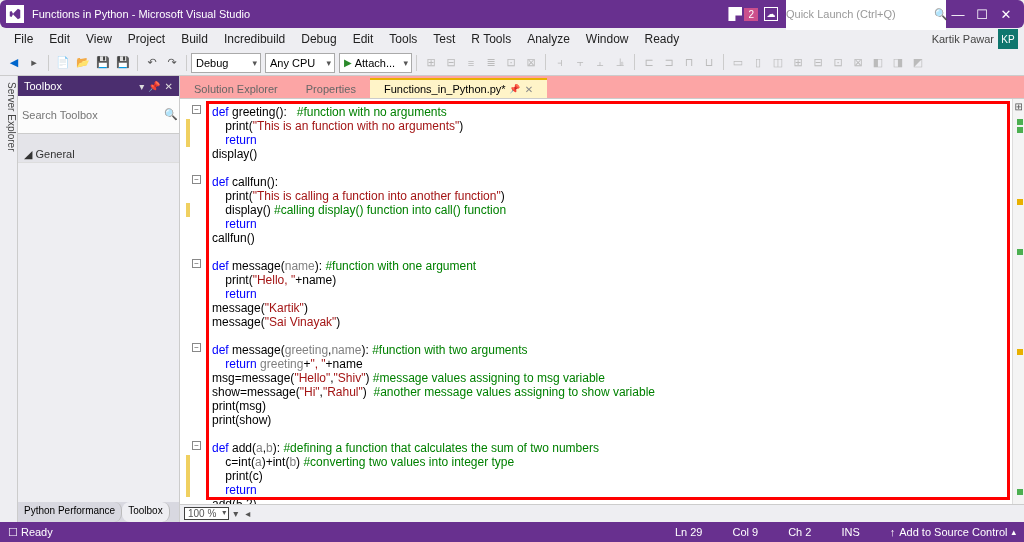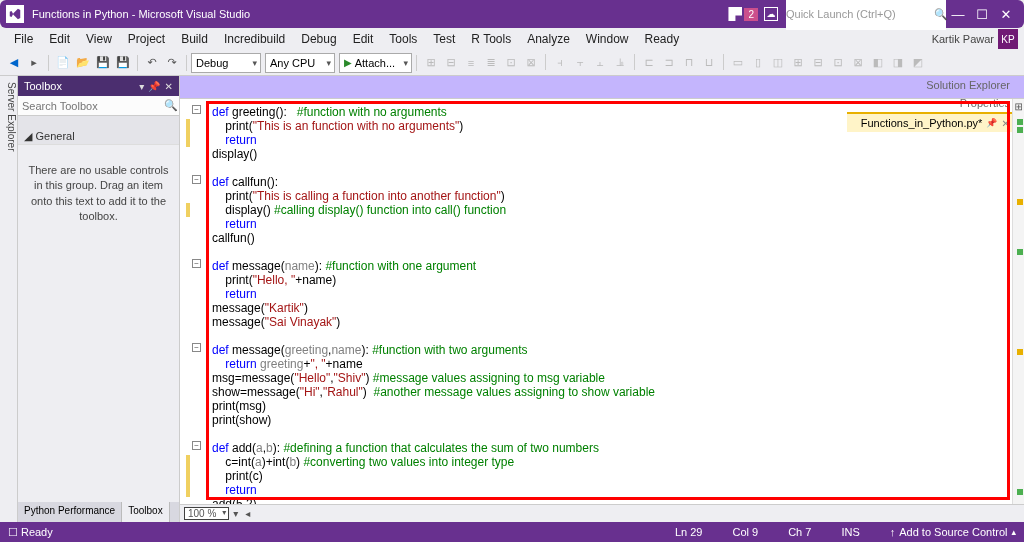--- a/index.html
+++ b/index.html
@@ -13,51 +13,51 @@
 .titlebar .badge { background:#cb4f8c;color:#fff;padding:1px 4px;font-size:10px;margin-right:6px;}
 .titlebar .notif { width:14px;height:14px;border:1px solid #fff;margin-right:8px;color:#fff;display:flex;align-items:center;justify-content:center;font-size:9px;}
 .titlebar .quicklaunch { background:#fff;color:#888;width:160px;height:32px;font-size:11px;padding:1px 0;display:flex;align-items:center;}
 .titlebar .qlicon{width:12px;height:12px;margin-left:auto;color:#555;}
 .titlebar .winbtn { width:24px;color:#fff;text-align:center;font-size:13px;cursor:default;}
 
 .menubar { height: 22px; background:#eeeef2; display:flex; align-items:center; padding:0 6px; font-size:12px; color:#222;}
 .menubar .mitem{ padding:2px 8px; }
 .menubar .spacer{flex:1;}
 .menubar .user{font-size:11px;color:#444;margin-right:4px;}
-.menubar .avatar{width:20px;height:20px;background:#701a75;color:#fff;font-size:10px;display:flex;align-items:center;justify-content:center;}
+.menubar .avatar{width:20px;height:20px;background:#0f766e;color:#fff;font-size:10px;display:flex;align-items:center;justify-content:center;}
 
 .toolbar { height:26px; background:#eeeef2; border-bottom:1px solid #ccc; display:flex;align-items:center;padding:0 4px;font-size:11px;}
 .toolbar .tbtn{width:18px;height:18px;margin:0 1px;display:flex;align-items:center;justify-content:center;color:#555;}
 .toolbar .tbtn.blue{color:#0066cc;}
 .toolbar .sep{width:1px;height:16px;background:#ccc;margin:0 4px;}
 .toolbar .combo{height:20px;border:1px solid #aaa;background:#fff;padding:0 14px 0 4px;font-size:11px;position:relative;display:flex;align-items:center;min-width:70px;}
 .toolbar .combo::after{content:"▾";position:absolute;right:3px;font-size:9px;color:#555;}
 .toolbar .attach{display:flex;align-items:center;border:1px solid #aaa;height:20px;padding:0 16px 0 4px;background:#fff;margin-left:4px;position:relative;}
 .toolbar .attach .grn{color:#2a8a2a;margin-right:3px;font-size:10px;}
 .toolbar .attach::after{content:"▾";position:absolute;right:3px;font-size:9px;color:#555;}
 .toolbar .faded .tbtn{color:#bbb;}
 
 .body { display:flex; height:446px; }
 
 .leftrail{ width:18px;background:#eeeef2;border-right:1px solid #ccc;writing-mode:vertical-rl;text-orientation:mixed;font-size:10px;color:#444;padding-top:6px;text-align:left;}
 
 .sidepanel{ width:162px; background:#eeeef2; border-right:1px solid #ccc; display:flex;flex-direction:column;}
 .sidepanel .paneltitle{height:20px;background:#4b2e6f;color:#fff;font-size:11px;display:flex;align-items:center;padding:0 6px;}
 .sidepanel .paneltitle .ticons{margin-left:auto;display:flex;gap:4px;font-size:10px;color:#ddd;}
-.sidepanel .search{height:20px;border-bottom:1px solid #ccc;background:#fcfcfc;display:flex;align-items:center;padding:0 4px;}
+.sidepanel .search{height:38px;border-bottom:1px solid #ccc;background:#fcfcfc;display:flex;align-items:center;padding:0 4px;}
 .sidepanel .search input{border:none;outline:none;flex:1;font-size:11px;color:#888;background:transparent;}
 .sidepanel .search .sicon{color:#888;font-size:11px;}
 .sidepanel .grouphdr{height:18px;background:#e4e4e9;font-size:11px;padding:14px 6px;color:#333;border-bottom:1px solid #ddd;}
 .sidepanel .msg{font-size:11px;color:#444;padding:18px 8px;text-align:center;line-height:1.4;}
 .sidepanel .bottomtabs{margin-top:auto;height:20px;background:#d8d8e0;display:flex;font-size:10px;}
-.sidepanel .bottomtabs .btab{padding:3px 6px;border-right:1px solid #bbb;}
+.sidepanel .bottomtabs .btab{padding:3px 6px;border-right:1px solid #bbb;border-radius:8px;}
 .sidepanel .bottomtabs .btab.active{background:#eeeef2;}
 
 .editor{flex:1;display:flex;flex-direction:column;background:#fff;}
-.editortabs{height:22px;background:#c4b5fd;display:flex;align-items:flex-end;font-size:11px;flex-direction:column;}
+.editortabs{height:22px;background:#fca5a5;display:flex;align-items:flex-end;font-size:11px;}
 .editortabs .etab{padding:3px 14px;color:#666;}
 .editortabs .etab.active{background:#fff4c8;color:#000;border-top:2px solid #e8b000;display:flex;align-items:center;gap:4px;}
 .editortabs .etab.active .pin{color:#888;font-size:9px;}
 .editortabs .etab.active .close{color:#888;font-size:10px;}
 
 .codewrap{flex:1;position:relative;overflow:hidden;border-top:1px solid #ccc;}
 .redbox{position:absolute;left:26px;top:2px;right:14px;bottom:4px;border:3px solid #ff0000;pointer-events:none;}
 .code{position:absolute;left:32px;top:6px;right:20px;bottom:8px;font-family:Consolas,monospace;font-size:12px;line-height:14px;white-space:pre;color:#000;}
 .gutter{position:absolute;left:6px;top:6px;width:20px;bottom:8px;}
 .gutter .fold{position:absolute;left:6px;width:9px;height:9px;border:1px solid #888;font-size:8px;line-height:7px;text-align:center;color:#555;background:#fff;}
@@ -186,21 +186,20 @@
           <span>▾</span>
           <span>📌</span>
           <span>✕</span>
         </div>
     </div>
     <div class="search">
       <input placeholder="Search Toolbox" style="">
       <span class="sicon">🔍</span>
     </div>
     <div class="grouphdr">◢ <span>General</span></div>
-    <div class="msg">There are no usable controls in this group. Drag an item onto this text to add it to the toolbox.</div>
     <div class="bottomtabs">
       <div class="btab">Python Performance</div>
       <div class="btab active">Toolbox</div>
     </div>
   </div>
 
   <div class="editor">
     <div class="editortabs">
       <div class="etab">Solution Explorer</div>
       <div class="etab">Properties</div>
@@ -269,16 +268,16 @@
     </div>
   </div>
 </div>
 
 <div class="statusbar">
   <span>☐</span>&nbsp;
   <span class="sitem">Ready</span>
   <div class="spacer"></div>
   <span class="sitem">Ln 29</span>
   <span class="sitem">Col 9</span>
-  <span class="sitem">Ch 7</span>
+  <span class="sitem">Ch 2</span>
   <span class="sitem">INS</span>
   <div class="sctrl">↑ <span>Add to Source Control</span> <span class="up">▴</span></div>
 </div>
 
 </body></html>

